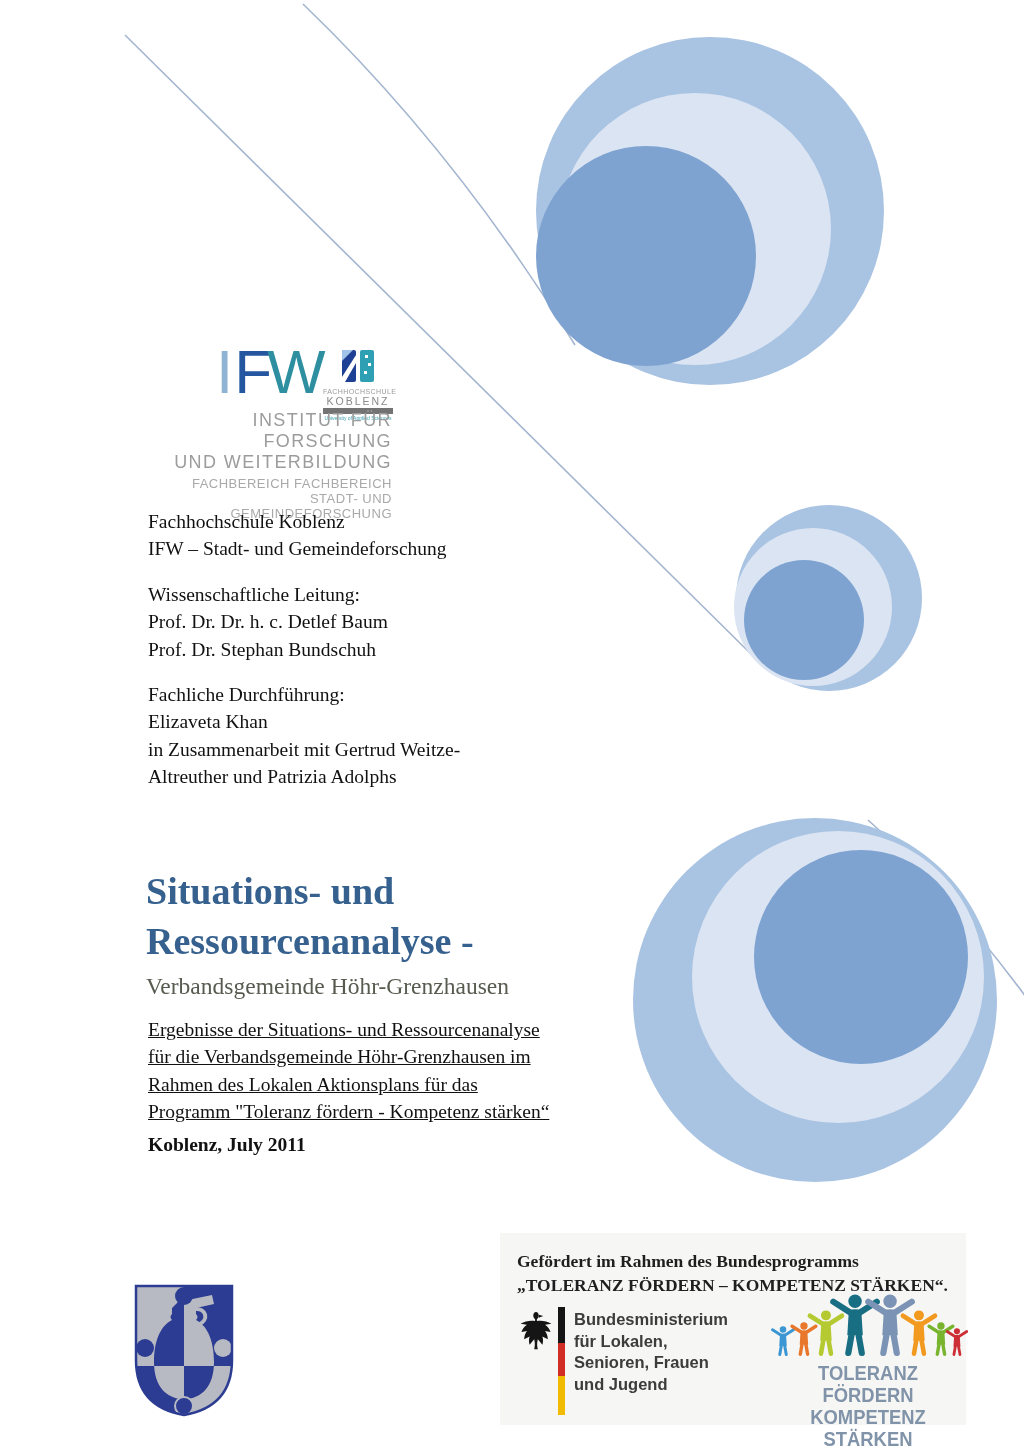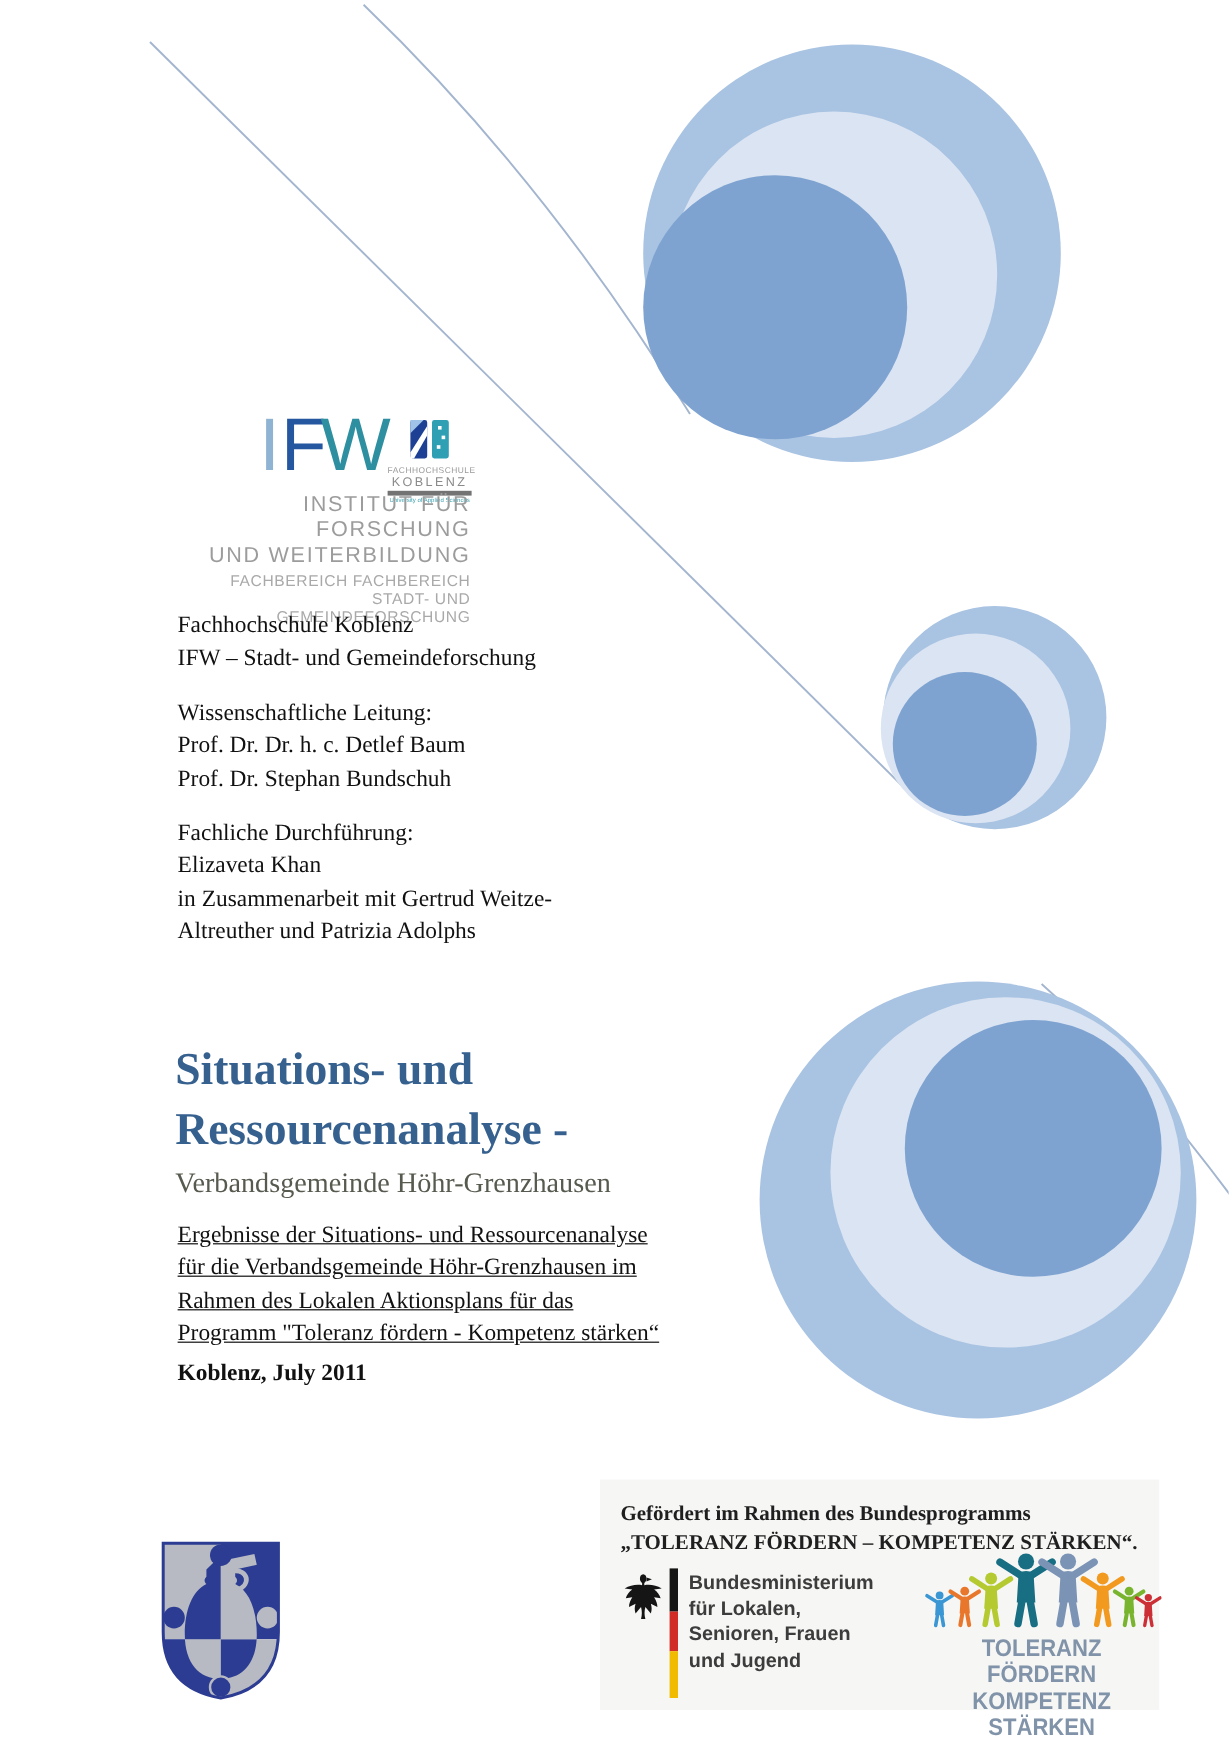--- a/index.html
+++ b/index.html
@@ -10,21 +10,21 @@
 
   
   .ifw-letters{left:216px;top:342px;font-family:"Liberation Sans",sans-serif;
                font-size:62px;font-weight:400;letter-spacing:0px;line-height:60px;}
   .ifw-letters .li{color:#8fb3d3;}
   .ifw-letters .lf{color:#2557a0;margin-left:1px;}
   .ifw-letters .lw{color:#2d8fa0;margin-left:-5px;}
   .fh-logo{left:323px;top:349px;width:70px;text-align:center;font-family:"Liberation Sans",sans-serif;}
   .fh-icon{display:inline-block;}
   .fh-t1{font-size:7px;color:#9a9a9a;letter-spacing:.4px;margin-top:1px;}
-  .fh-t2{font-size:10.5px;color:#8a8a8a;letter-spacing:2px;border-bottom:4px solid #737373;padding-bottom:1px;}
+  .fh-t2{font-size:10.5px;color:#8a8a8a;letter-spacing:2px;border-bottom:6px solid #737373;padding-bottom:1px;}
   .fh-t3{font-size:5px;color:#3aa0b0;margin-top:1px;}
 
   .institute{left:148px;top:410px;width:244px;text-align:right;
              font-family:"Liberation Sans",sans-serif;color:#9c9c9c;}
   .institute .big{font-size:18px;letter-spacing:1.4px;line-height:21px;}
   .institute .small{font-size:13px;letter-spacing:.5px;line-height:15px;color:#a9a9a9;}
   .institute .gap{height:3px;}
 
   
   .txt{font-size:19.5px;line-height:27.4px;}

